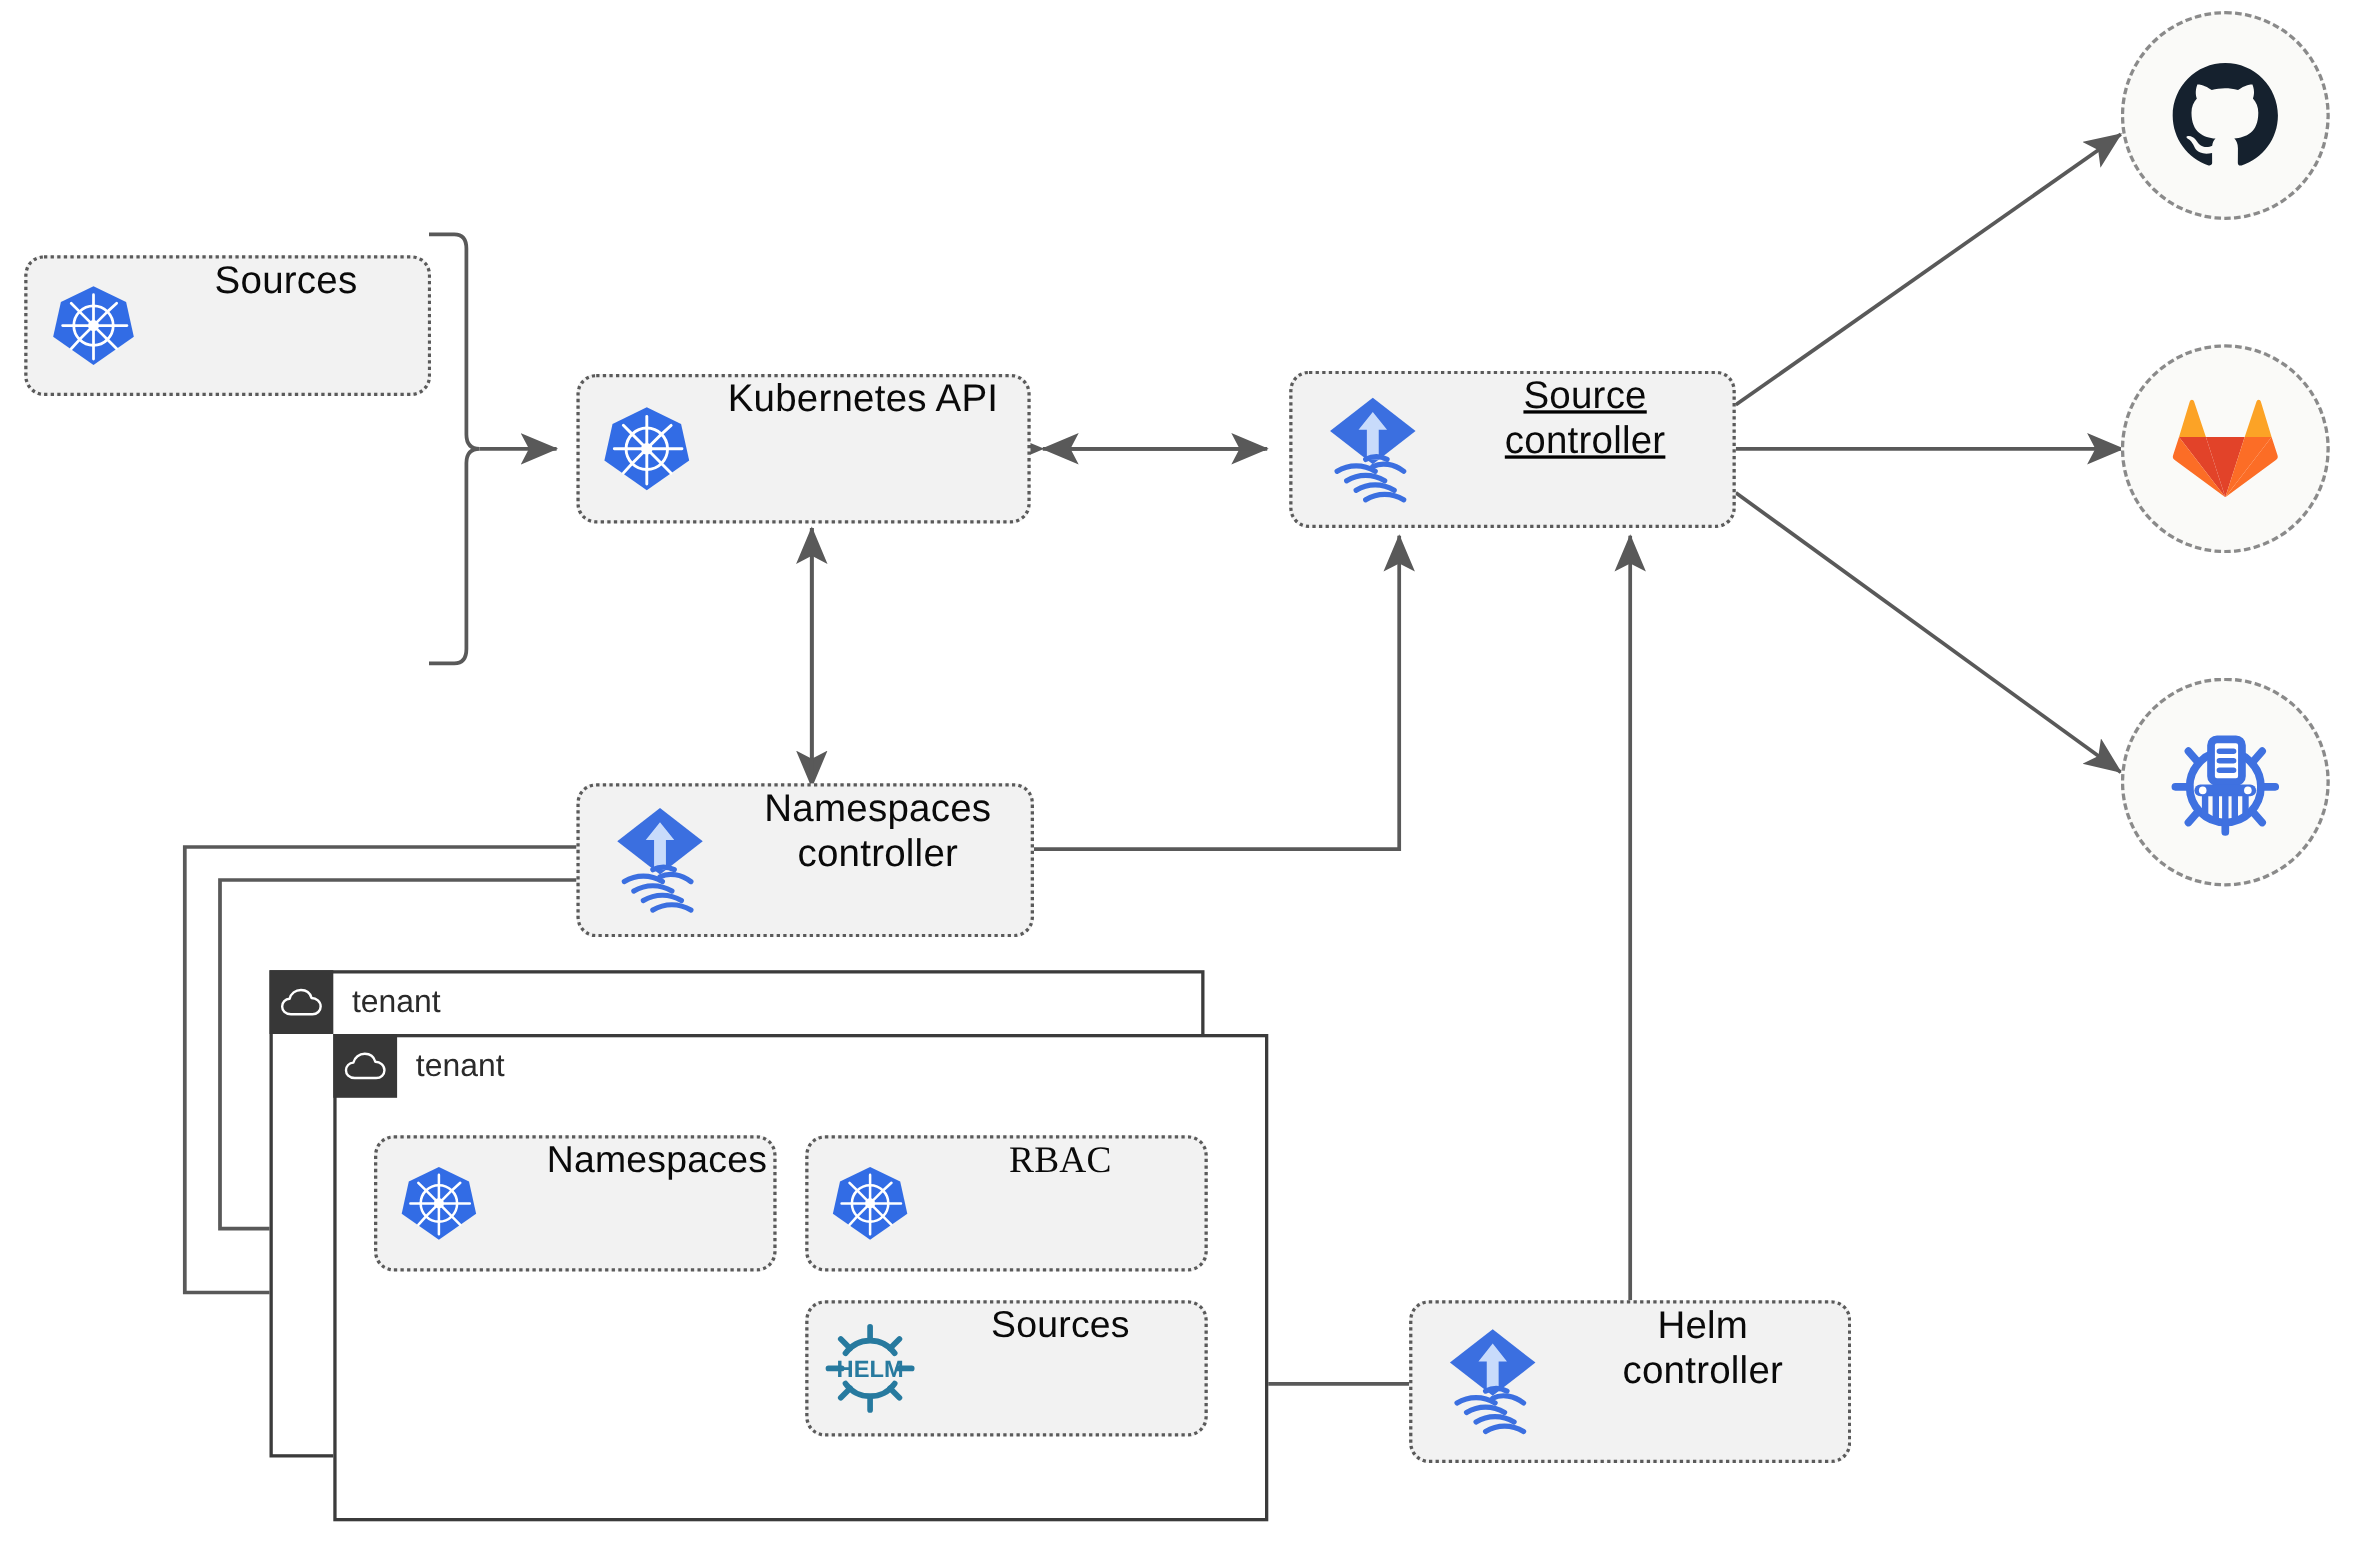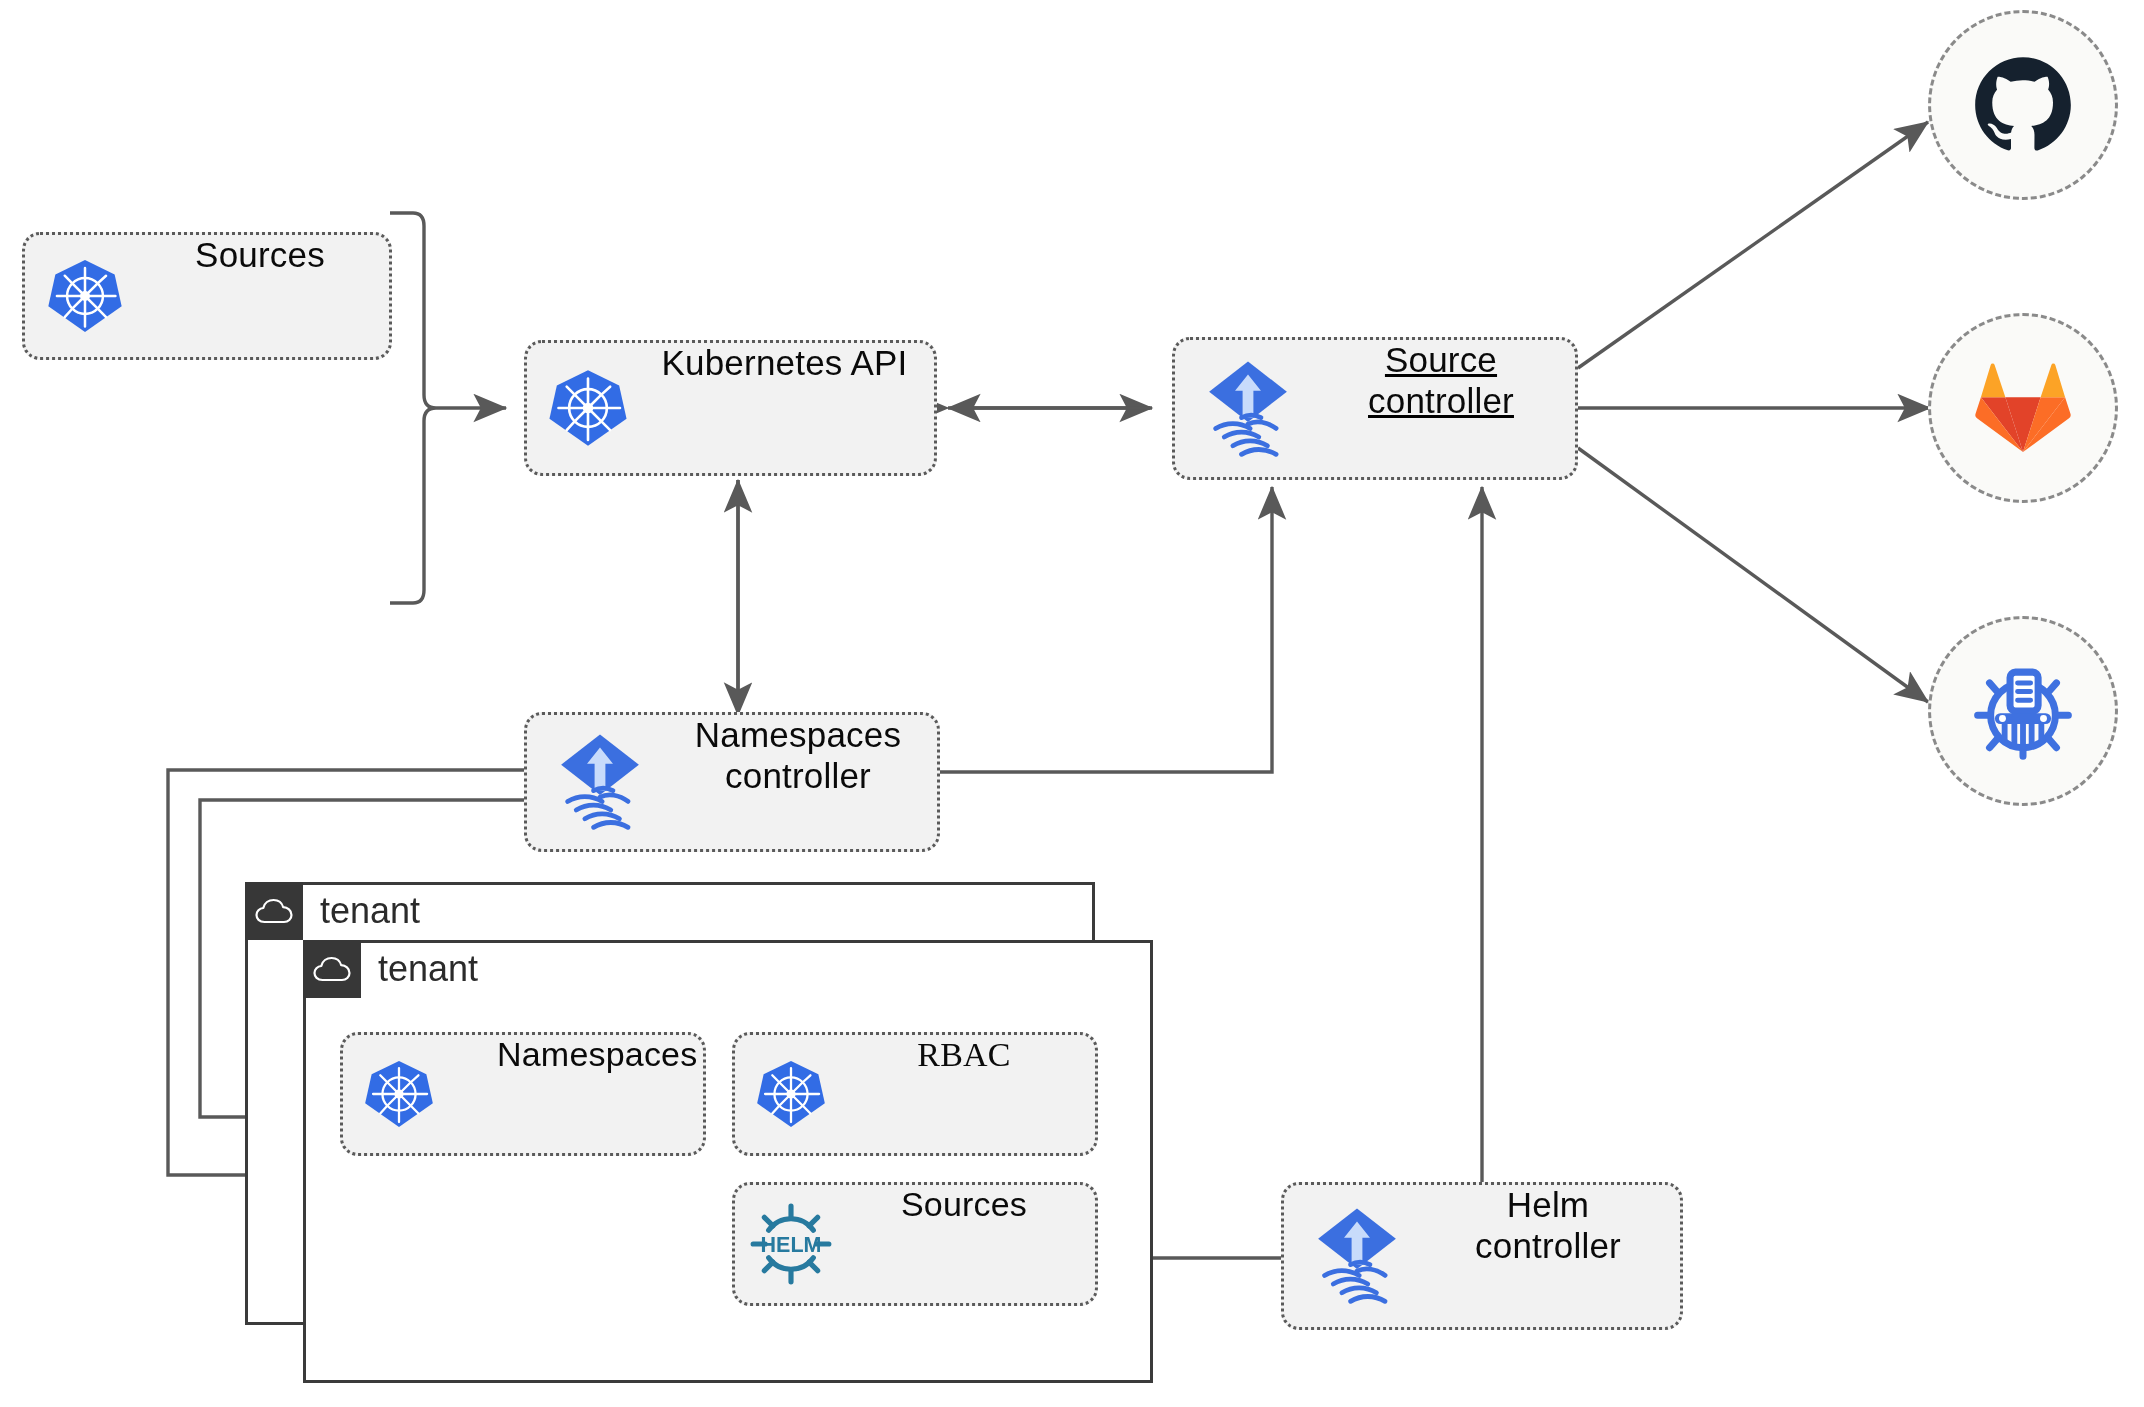--- a/index.html
+++ b/index.html
@@ -46,21 +46,21 @@
     position:absolute;left:-3px;top:-3px;
     height:58px;
     background:#373737;
     display:flex;align-items:center;
     padding:0 0 0 0;
     box-sizing:border-box;
   }
   .tenant .tab .cloud{width:58px;height:58px;display:flex;align-items:center;justify-content:center;}
   .tenant .tname{
     position:absolute;top:-3px;height:58px;display:flex;align-items:center;
-    color:#2b2b2b;font-size:36px;padding-left:14px;
+    color:#2b2b2b;font-size:29px;padding-left:14px;
   }
   .tenant-body{position:absolute;left:0;top:58px;right:0;bottom:0;}
 
   .k8s-svg,.flux-svg,.helm-svg,.gh-svg,.gl-svg,.chart-svg,.cloud-svg{display:block;}
 </style>
 </head>
 <body>
 
 <div id="stage">
 

